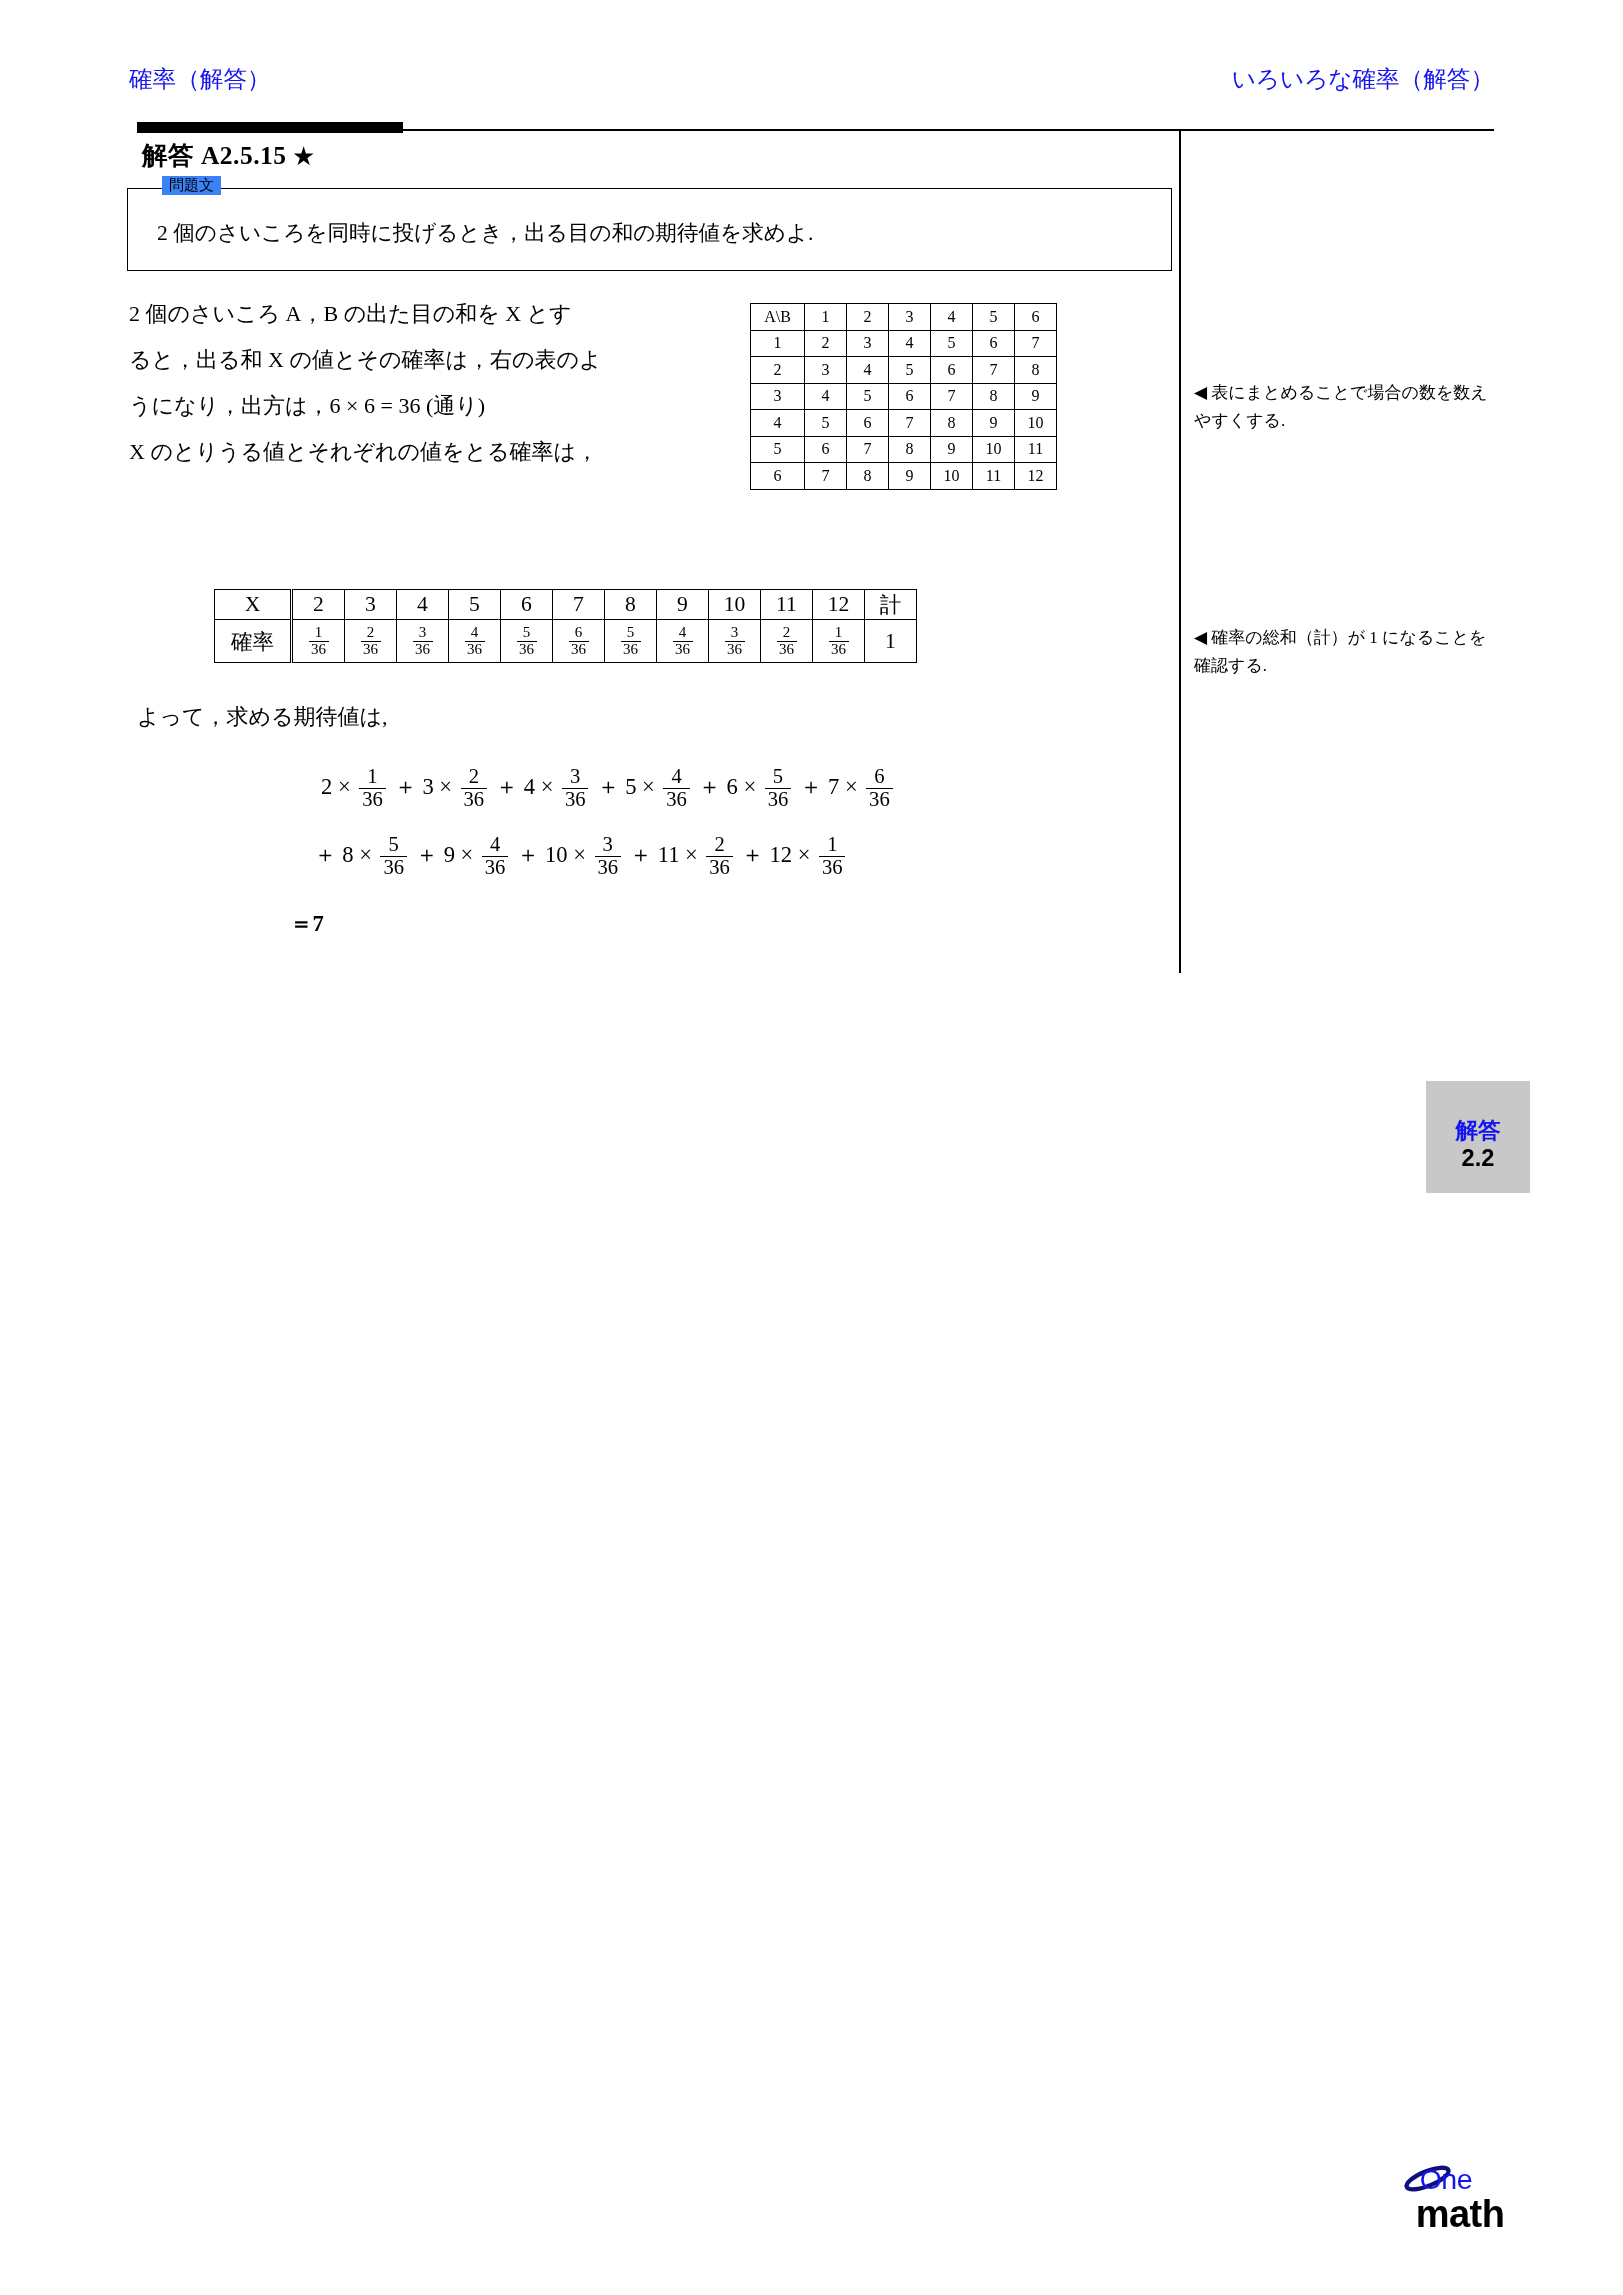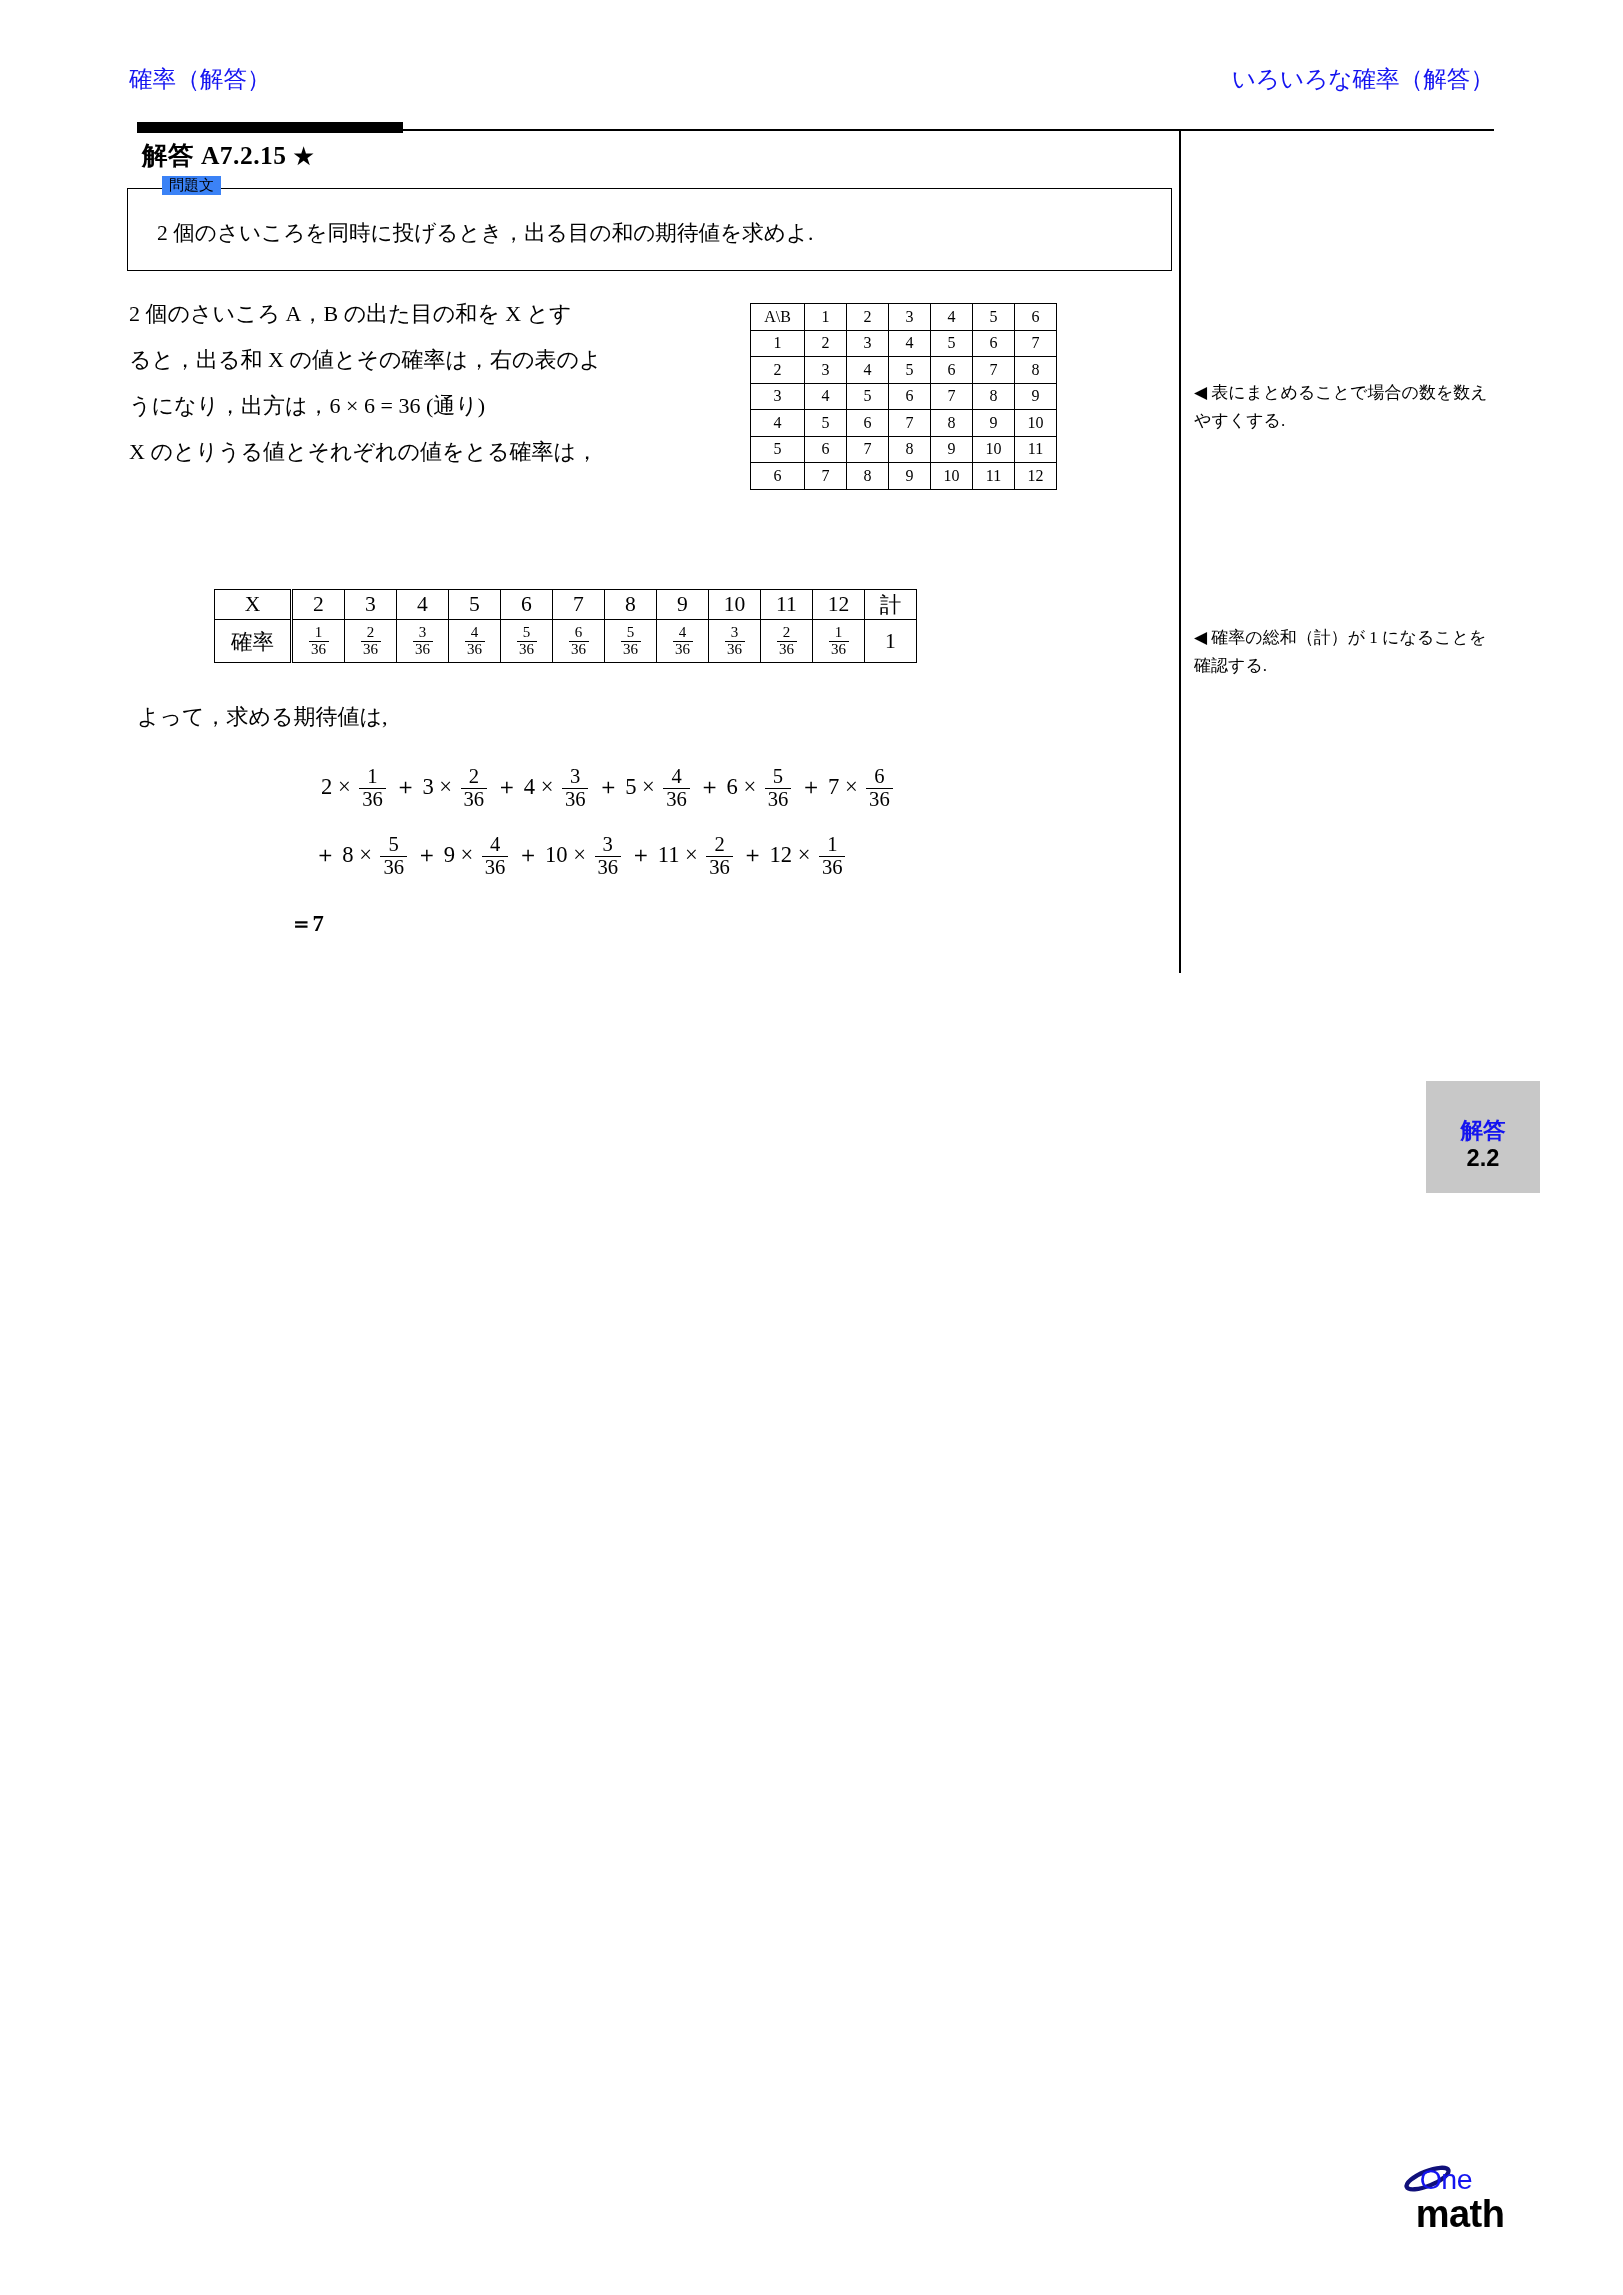--- a/index.html
+++ b/index.html
@@ -210,21 +210,21 @@
     line-height: 28px;
   }
   .mnote-1 { top: 379px; }
   .mnote-2 { top: 624px; }
 
   
   .side-tab {
     position: absolute;
     left: 1426px;
     top: 1081px;
-    width: 114px;
+    width: 104px;
     height: 112px;
     background: #c8c8c8;
     text-align: center;
   }
   .side-tab .st-jp {
     margin-top: 38px;
     font-size: 22.6px;
     font-weight: bold;
     color: #1414f0;
     font-family: "Liberation Sans", sans-serif;
@@ -269,21 +269,21 @@
 </style>
 </head>
 <body>
 
 <div class="hdr-left">確率（解答）</div>
 <div class="hdr-right">いろいろな確率（解答）</div>
 <div class="hdr-rule-thin"></div>
 <div class="hdr-rule-thick"></div>
 
 <div class="sec-title">
-  <span>解答 A7.2.15</span>
+  <span>解答 A2.5.15</span>
   <span class="star">★</span>
 </div>
 
 <div class="prob-box"></div>
 <div class="prob-legend">問題文</div>
 <div class="prob-text">2 個のさいころを同時に投げるとき，出る目の和の期待値を求めよ.</div>
 
 <div class="vdivider"></div>
 
 <div class="body-col">

